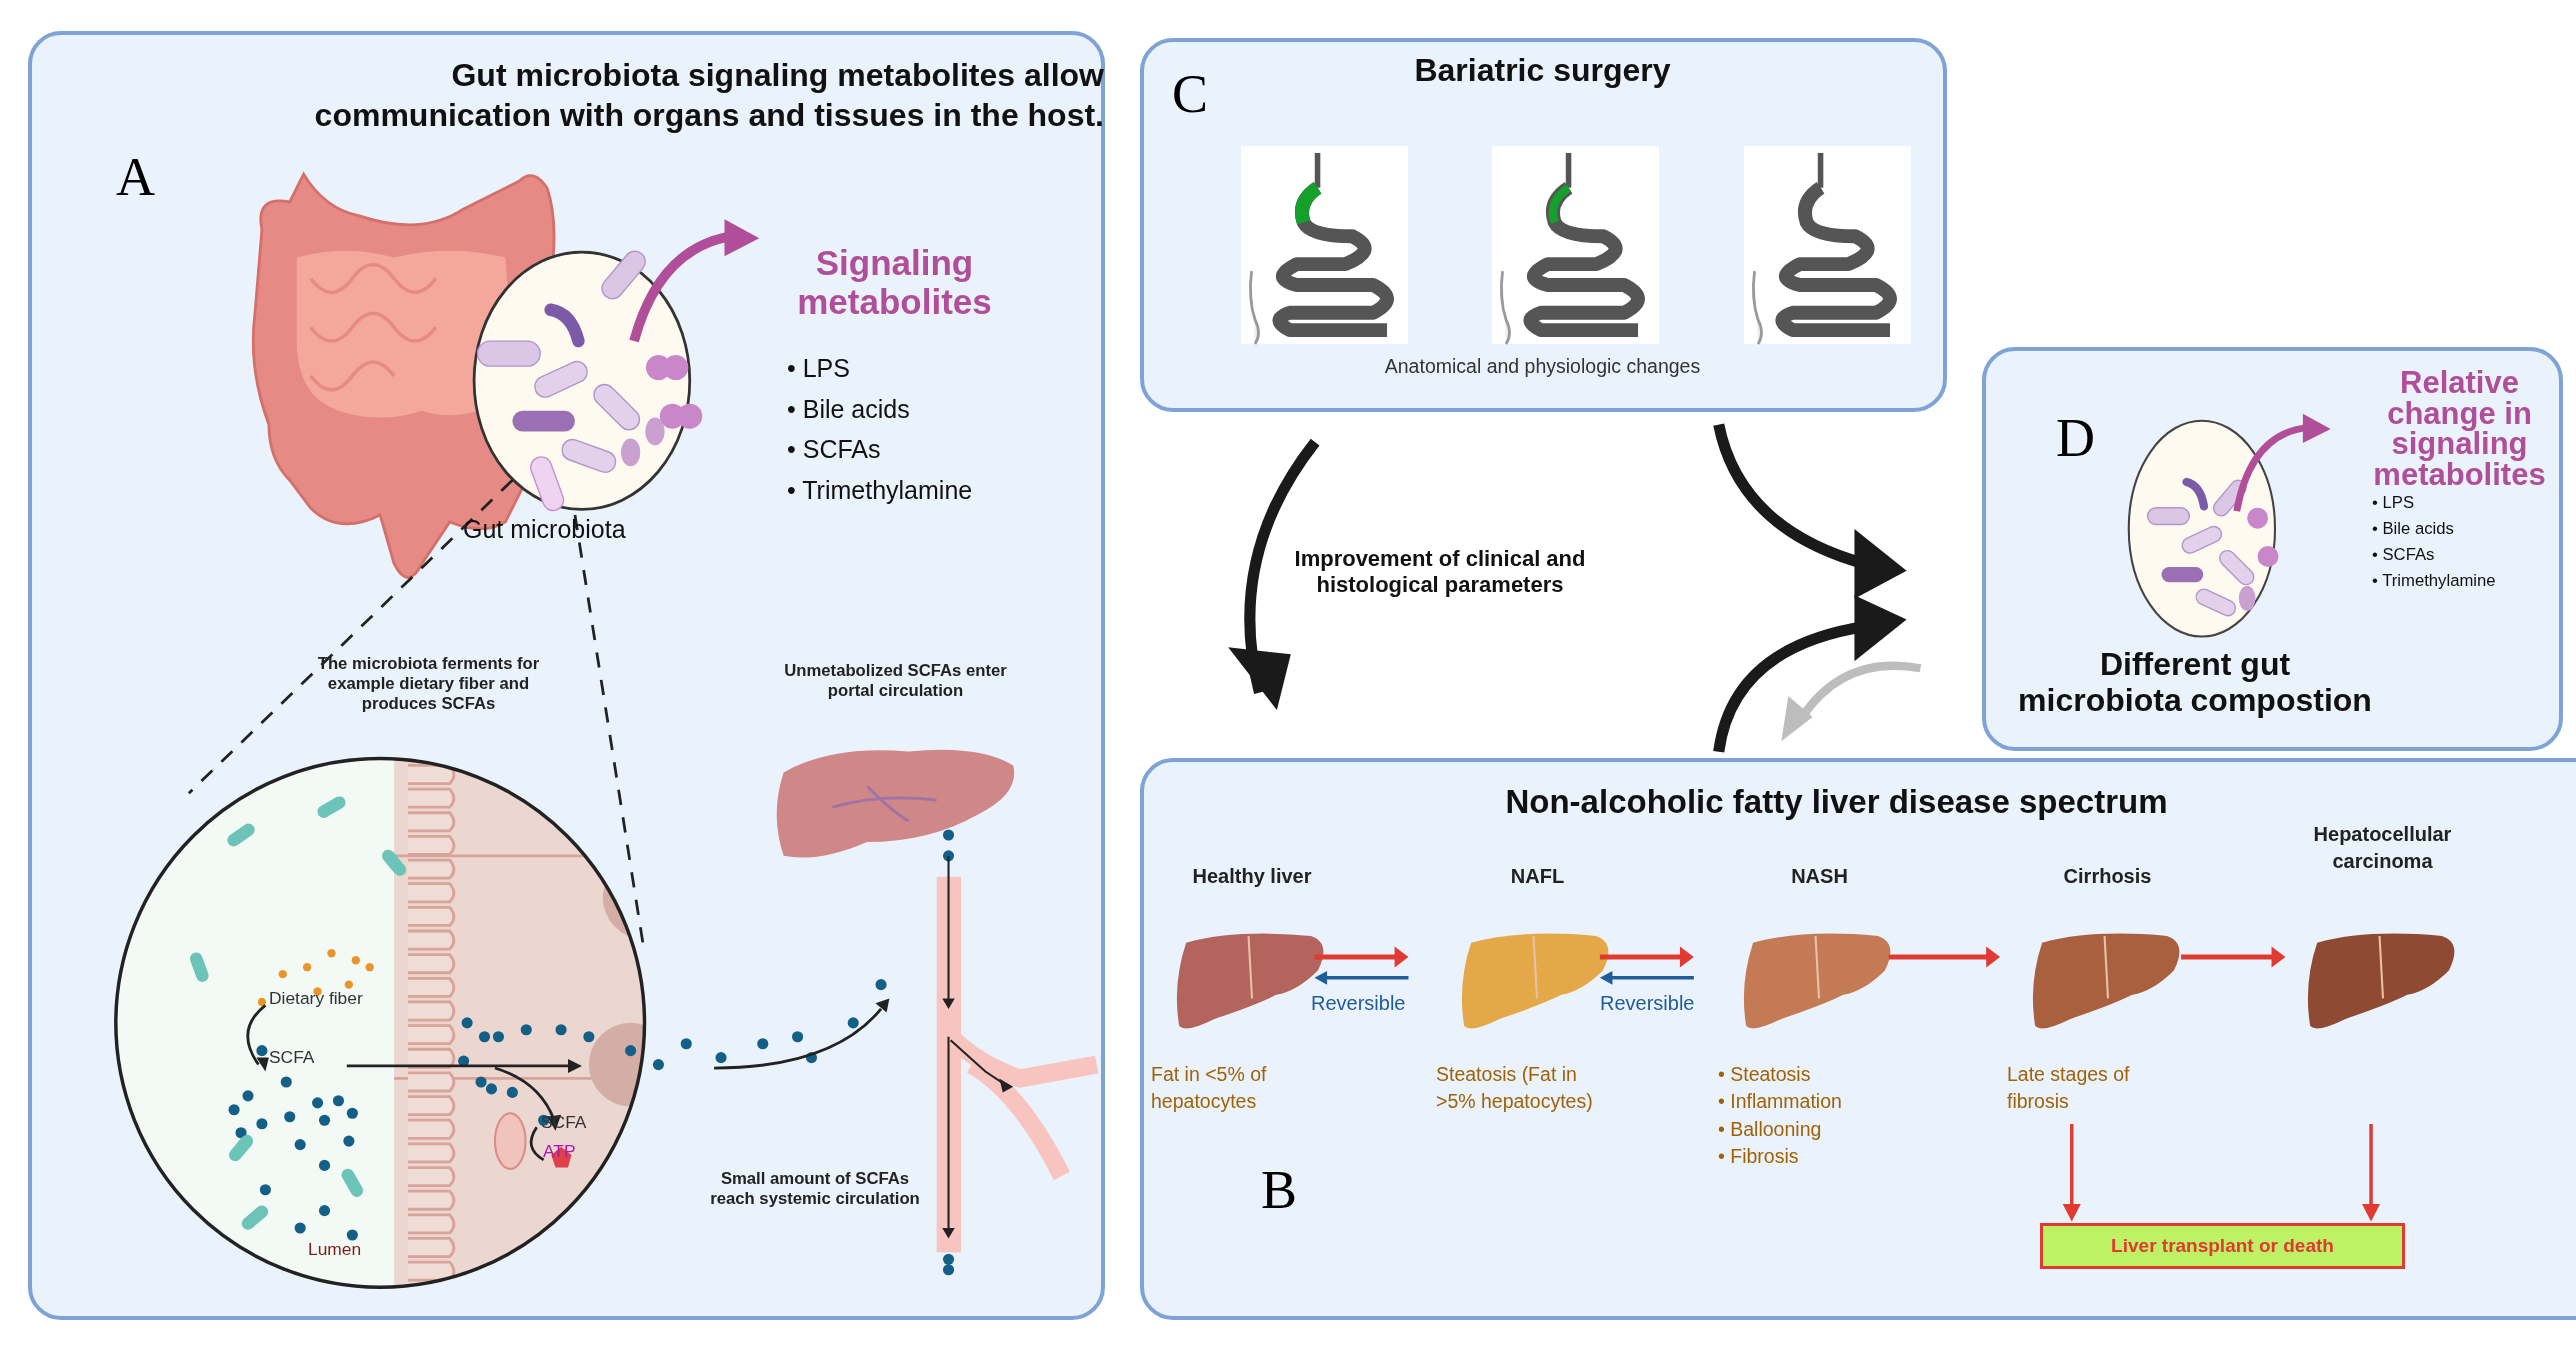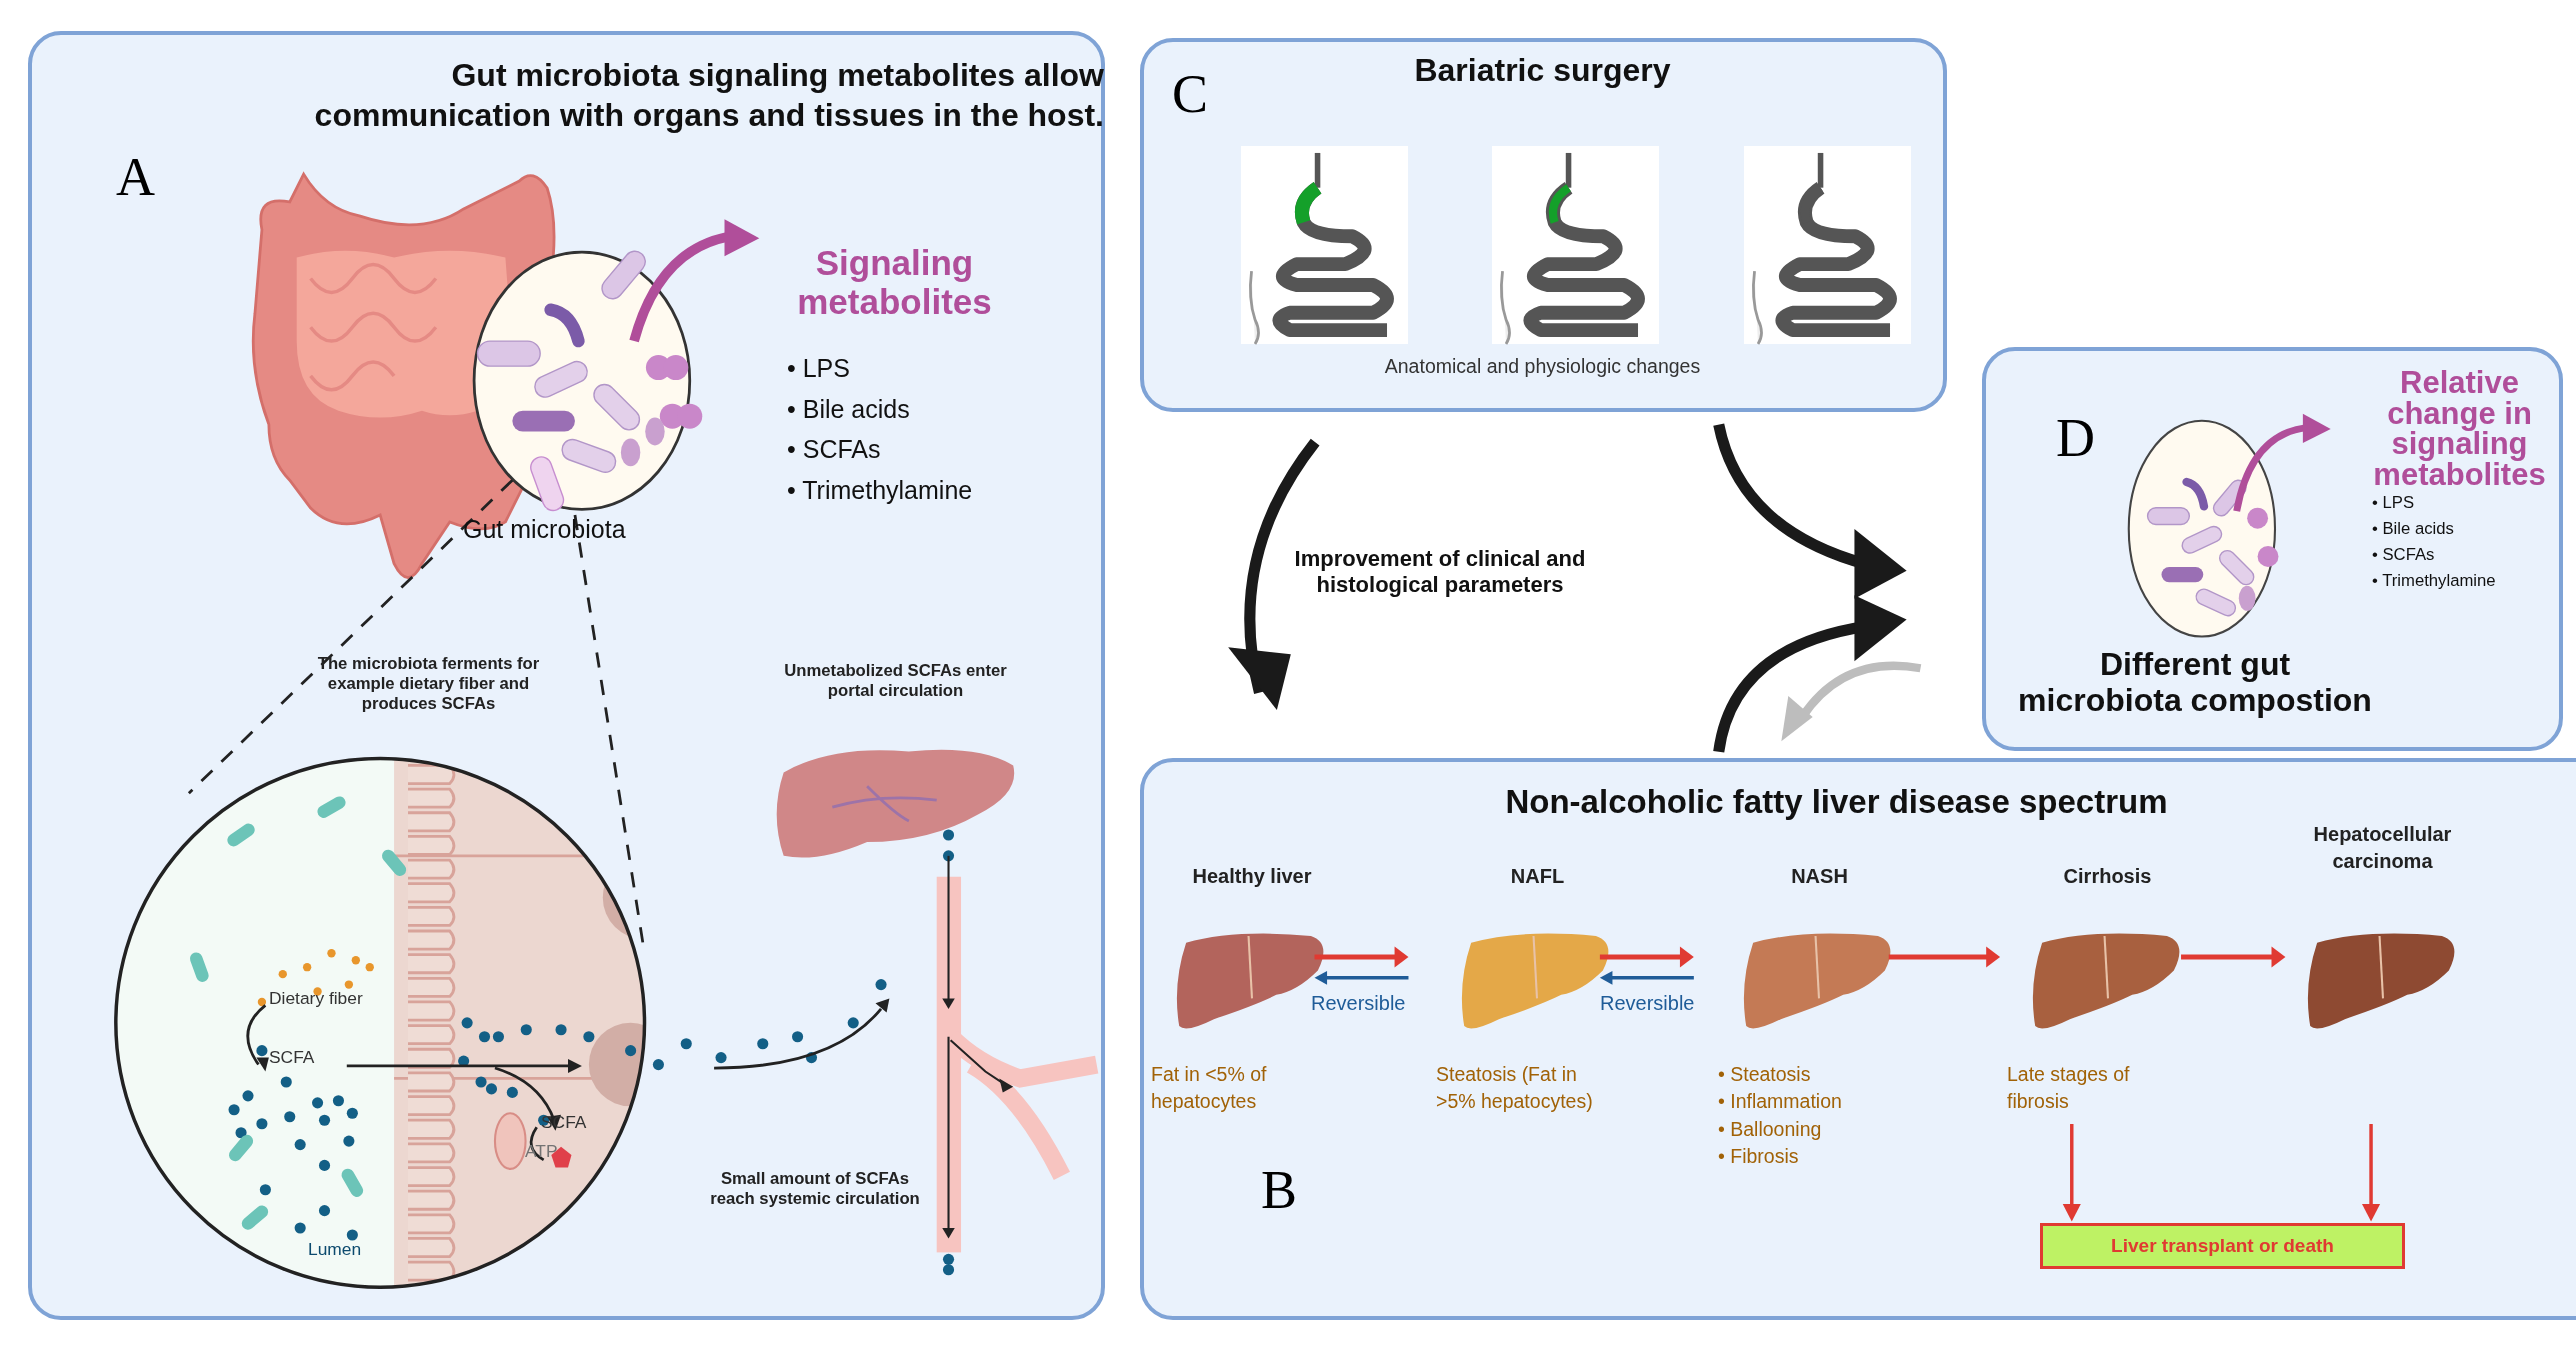--- a/index.html
+++ b/index.html
@@ -218,22 +218,22 @@
     <div>Unmetabolized SCFAs enter</div>
     <div>portal circulation</div>
   </div>
   <div class="small-bold" style="left:668px; top:1134px; width:230px;">
     <div>Small amount of SCFAs</div>
     <div>reach systemic circulation</div>
   </div>
   <div class="abs" style="left:237px; top:953px; font-size:17.4px; color:#333;">Dietary fiber</div>
   <div class="abs" style="left:237px; top:1012px; font-size:17.4px; color:#333;">SCFA</div>
   <div class="abs" style="left:509px; top:1077px; font-size:17.4px; color:#333;">SCFA</div>
-  <div class="abs" style="left:493px; top:1106px; font-size:17.4px; color:#737373;">ATP</div>
-  <div class="abs" style="left:276px; top:1204px; font-size:17.4px; color:#0c4a6e;">Lumen</div>
+  <div class="abs" style="left:511px; top:1106px; font-size:17.4px; color:#a21caf;">ATP</div>
+  <div class="abs" style="left:276px; top:1204px; font-size:17.4px; color:#7f1d1d;">Lumen</div>
 </div>
 
 <div id="panel-c" class="panel">
   <div class="letter" style="left:28px; top:21px;">C</div>
   <div class="title" style="left:0; top:10.4px; width:797px; font-size:32px;">Bariatric surgery</div>
   <div id="surgery-row">
       <div class="abs" style="left: 97px; top: 104px; width: 167px; height: 198px; background: rgb(255, 255, 255);">
         <svg width="167" height="198" viewBox="0 0 240 285">
       <path d="M110,10 L110,60" stroke="#555" stroke-width="8"></path>
       <path d="M15,180 Q10,220 20,250 Q30,270 20,285" stroke="#999" stroke-width="4" fill="#eee"></path>

